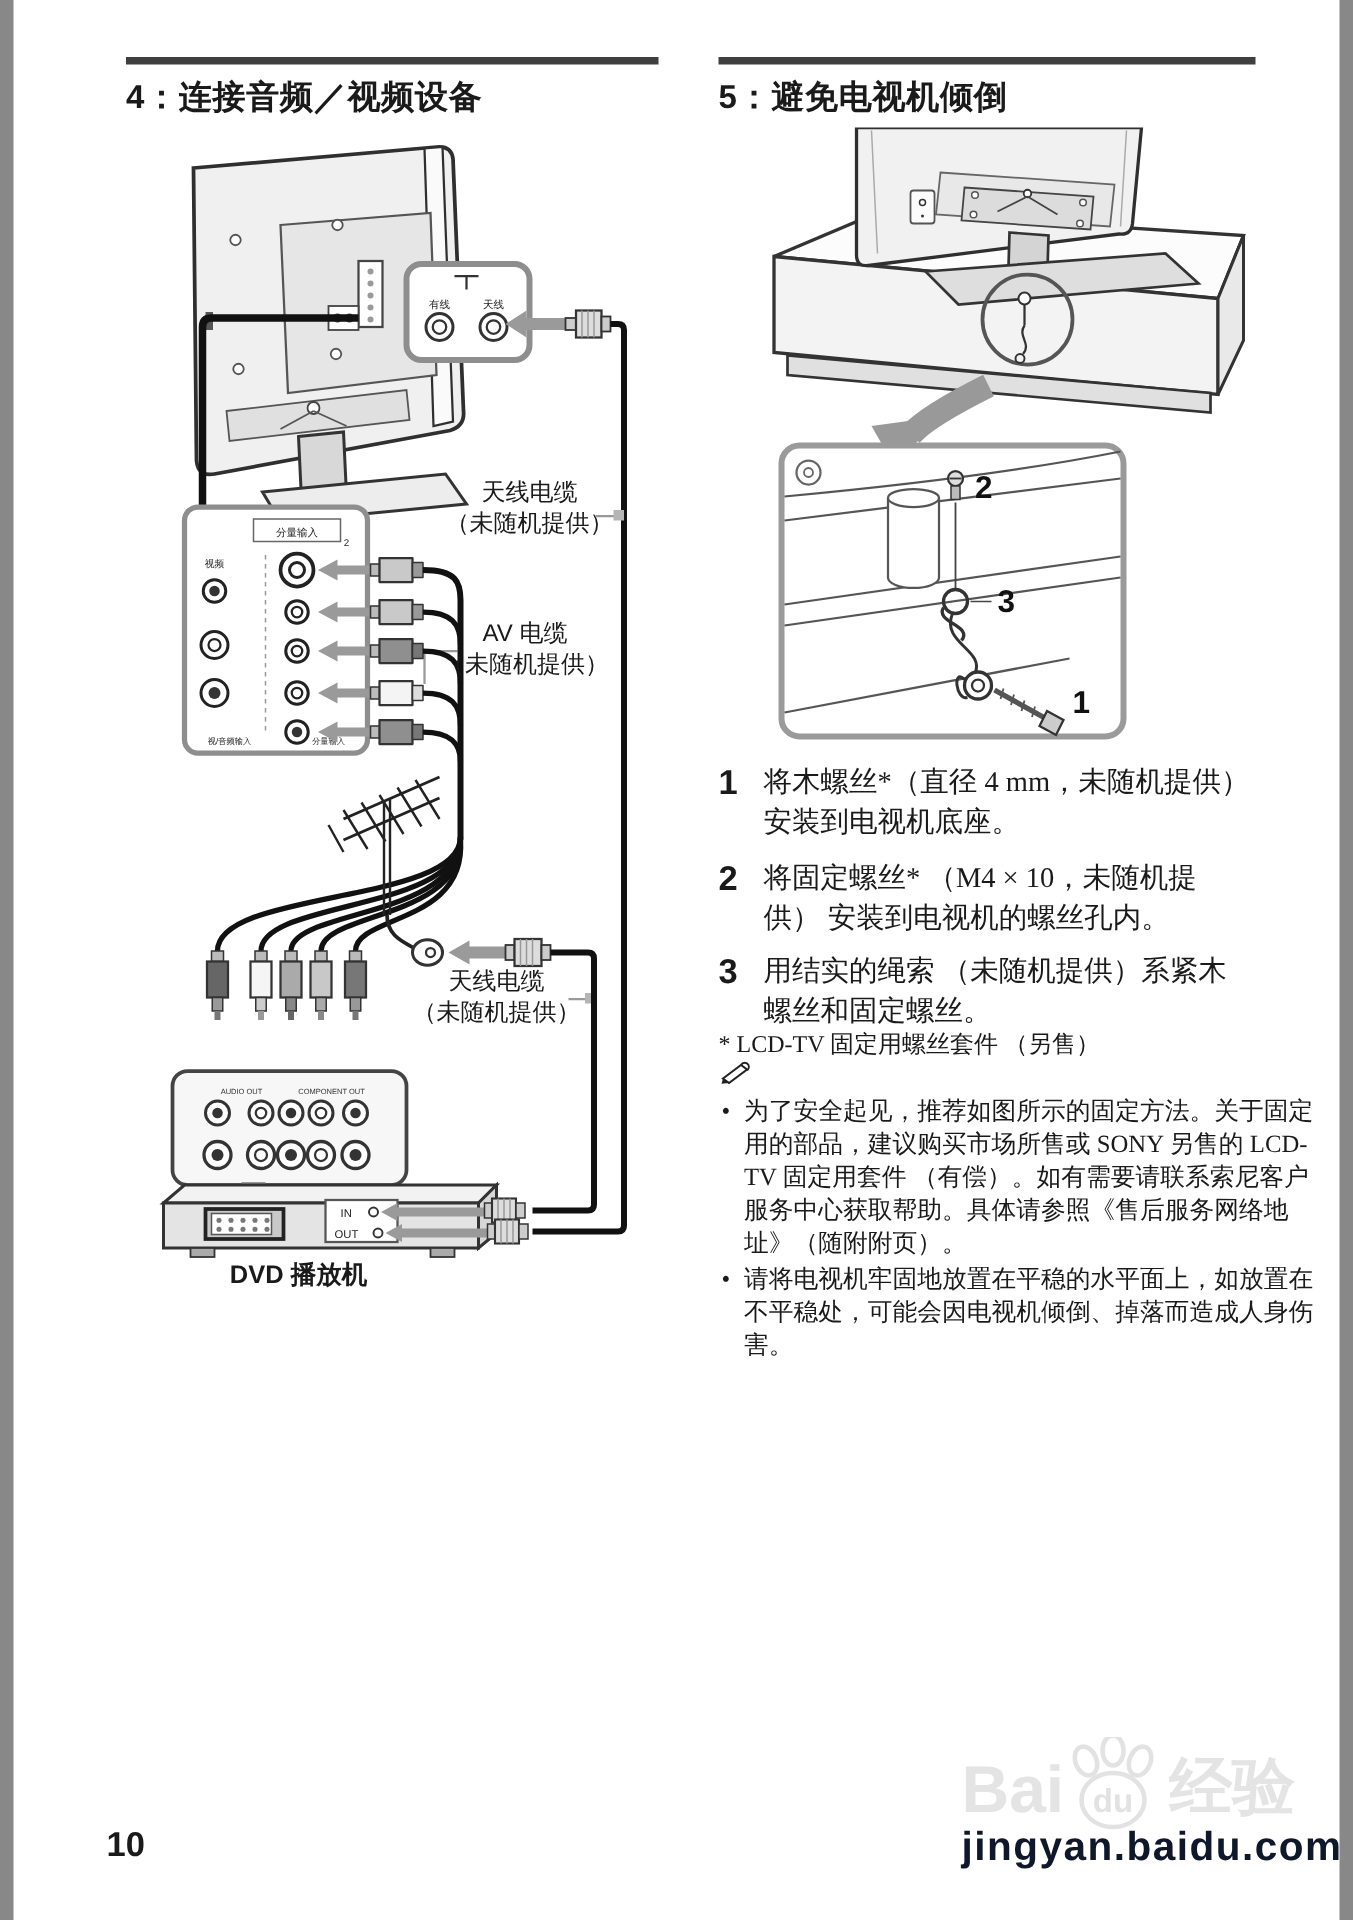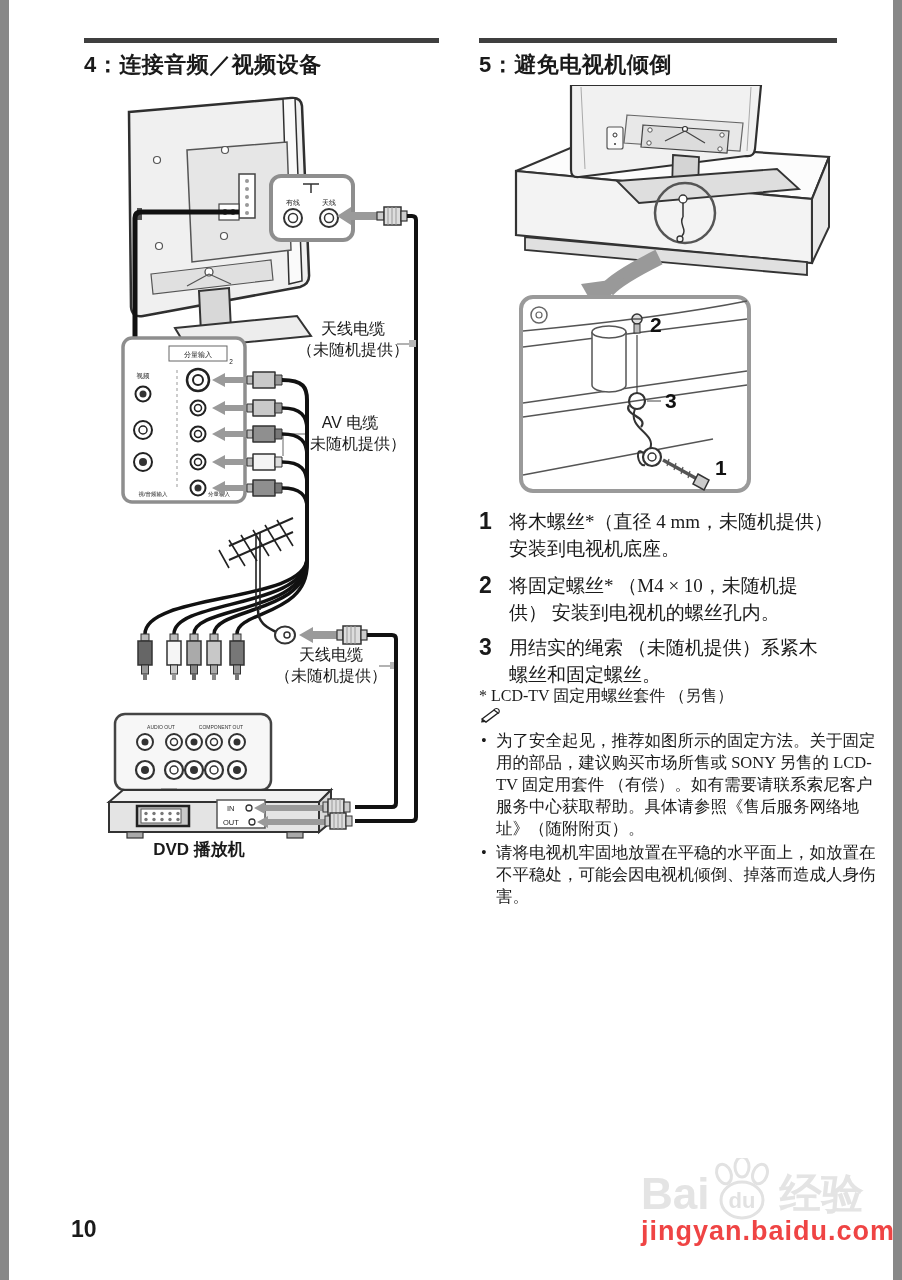--- a/index.html
+++ b/index.html
@@ -18,22 +18,22 @@
   .step-text{font-family:"Liberation Serif",serif;font-size:19px;line-height:27px;white-space:nowrap;}
   .footnote{font-family:"Liberation Serif",serif;font-size:16px;white-space:nowrap;}
   .notes{width:404px;}
   .note-item{position:relative;padding-left:17px;font-family:"Liberation Serif",serif;
     font-size:16.5px;line-height:22px;margin-bottom:2px;}
   .note-item::before{content:"\2022";position:absolute;left:2px;top:0;}
   .pagenum{font-size:23px;font-weight:bold;}
   .wm{color:#e4e4e4;font-weight:bold;}
   .wm-row{display:flex;align-items:flex-end;}
   .wm-bai{font-size:44px;line-height:44px;}
-  .wm-cn{font-size:42px;line-height:44px;margin-left:4px;}
-  .wm-url{font-size:27px;letter-spacing:1px;color:#ef4444;}
+  .wm-cn{font-size:42px;line-height:44px;margin-left:4px;font-family:Liberation Mono, monospace;}
+  .wm-url{font-size:27px;letter-spacing:1px;color:#0f172a;}
   svg text{font-family:"Liberation Sans",sans-serif;}
 </style>
 </head>
 <body>
 
 <div class="page">
 
   <div class="abs rule" style="left:75px;top:38px;width:355px;"></div>
   <div class="abs sec-title" style="left:75px;top:50px;">4：连接音频／视频设备</div>
 

